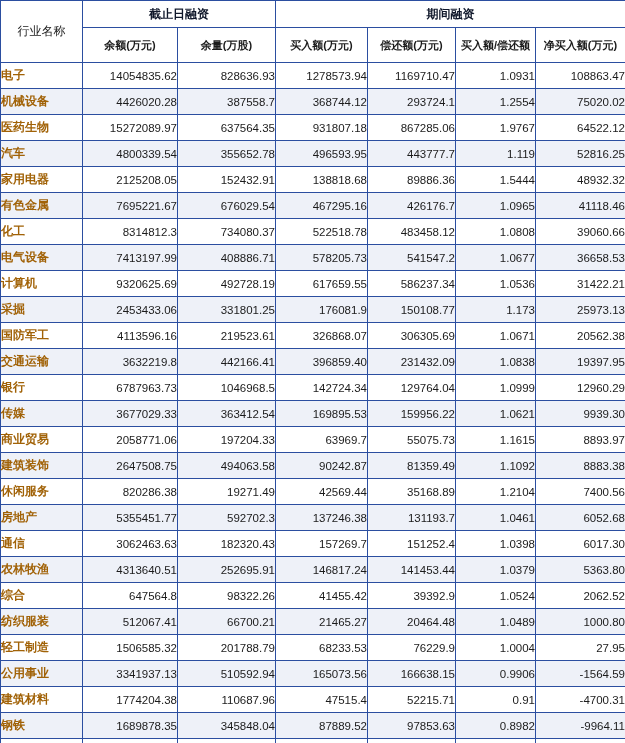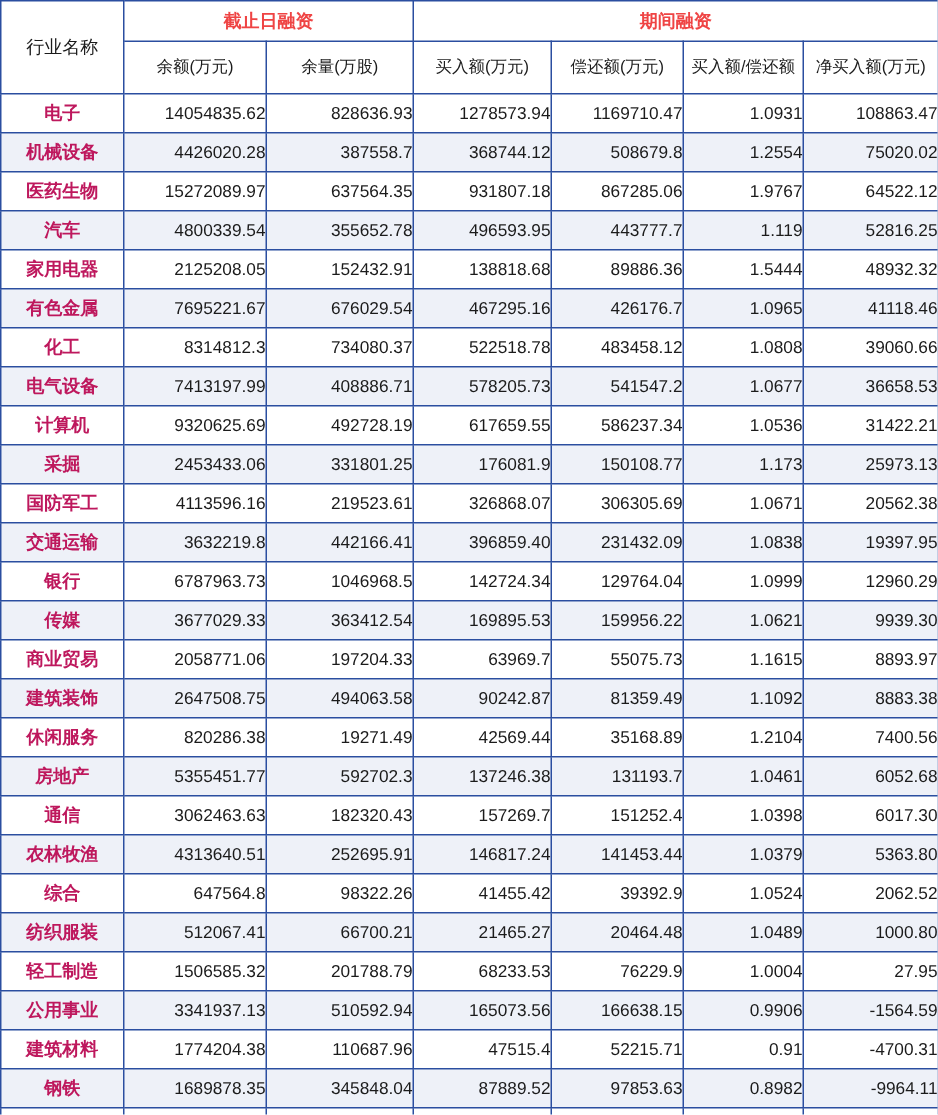--- a/index.html
+++ b/index.html
@@ -20,53 +20,52 @@
     font-size: 11px;
   }
   table.fin-table td, table.fin-table th {
     border: 1px solid #2b4ea0;
     padding: 0;
     margin: 0;
   }
   
   .hdr-group {
     background: #ffffff;
-    color: #ef4444;
+    color: #0f172a;
     font-weight: bold;
     text-align: center;
     font-size: 12px;
     height: 26px;
     vertical-align: middle;
   }
   .hdr-sub {
     background: #ffffff;
     color: #1b1b1b;
-    font-weight: normal;
+    font-weight: bold;
     text-align: center;
     font-size: 11px;
     height: 34px;
     vertical-align: middle;
     line-height: 1.15;
     padding: 0 2px;
   }
   .hdr-corner {
     background: #ffffff;
     color: #1b1b1b;
     font-weight: normal;
     text-align: center;
     font-size: 12px;
     vertical-align: middle;
   }
   tbody tr td {
     height: 25px;
     vertical-align: middle;
   }
   td.name-cell {
-    text-align: center;
-    color: #be185d;
+    color: #a16207;
     font-weight: bold;
     font-size: 12px;
     background: #ffffff;
   }
   td.num-cell {
     text-align: right;
     padding-right: 6px;
     color: #1b1b1b;
     font-size: 11.5px;
     background: #ffffff;
@@ -118,21 +117,21 @@
         <td class="num-cell">1278573.94</td>
         <td class="num-cell">1169710.47</td>
         <td class="num-cell">1.0931</td>
         <td class="num-cell">108863.47</td>
       </tr>
       <tr class="alt">
         <td class="name-cell">机械设备</td>
         <td class="num-cell">4426020.28</td>
         <td class="num-cell">387558.7</td>
         <td class="num-cell">368744.12</td>
-        <td class="num-cell">508679.8</td>
+        <td class="num-cell">293724.1</td>
         <td class="num-cell">1.2554</td>
         <td class="num-cell">75020.02</td>
       </tr>
       <tr>
         <td class="name-cell">医药生物</td>
         <td class="num-cell">15272089.97</td>
         <td class="num-cell">637564.35</td>
         <td class="num-cell">931807.18</td>
         <td class="num-cell">867285.06</td>
         <td class="num-cell">1.9767</td>

